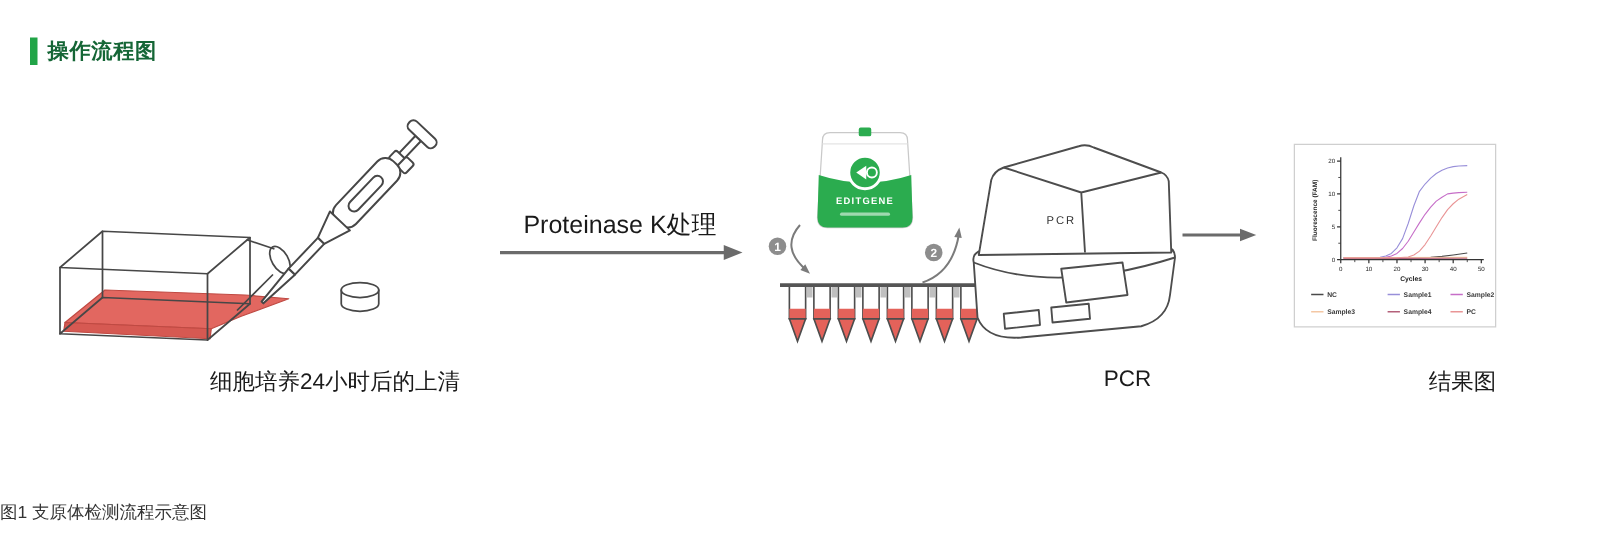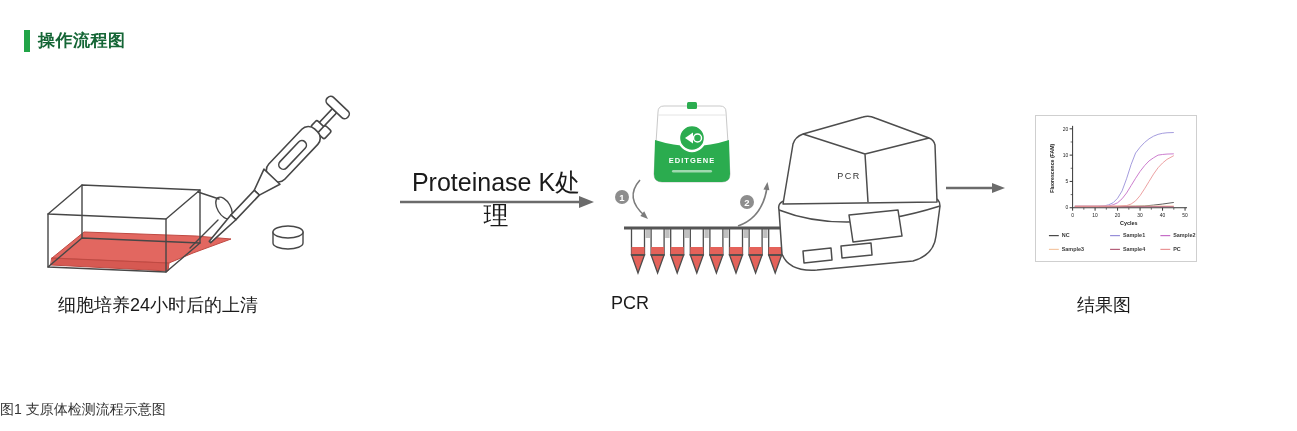--- a/index.html
+++ b/index.html
@@ -6,23 +6,23 @@
   html,body { background:#fff; }
   body { font-family:"Liberation Sans","DejaVu Sans",sans-serif; }
   .canvas { position:relative; width:1297px; height:431px; background:#fff; overflow:hidden; }
 
   .heading { position:absolute; left:24px; top:29px; display:flex; align-items:center; }
   .heading .bar { display:inline-block; width:6px; height:22px; background:#21A447; margin-right:8px; }
   .heading h1 { font-size:17px; font-weight:bold; color:#156636; letter-spacing:0.5px; }
 
   .abs { position:absolute; }
 
-  .step-label { position:absolute; top:293px; text-align:left; font-size:18px; color:#1b1b1b; }
+  .step-label { position:absolute; top:293px; text-align:right; font-size:18px; color:#1b1b1b; }
   .proteinase-label { position:absolute; left:400px; top:166px; width:192px; text-align:center;
-                      font-size:25px; color:#1a1a1a; }
+                      font-size:20px; color:#1a1a1a; }
 
   .chart-box { position:absolute; left:1035px; top:115px; width:162px; height:147px;
                background:#fff; border:1px solid #cfcfcf; }
   .caption { position:absolute; left:0; top:401px; width:1250px; text-align:left;
              font-size:14px; color:#333; }
   svg text { font-family:"Liberation Sans","DejaVu Sans",sans-serif; }
 </style>
 </head>
 <body>
 
@@ -220,16 +220,16 @@
         <line x1="252" y1="242.5" x2="272" y2="242.5" stroke="#c66ec8" stroke-width="2.5"></line>
         <text x="278" y="246" font-size="11" font-weight="600" fill="#3a3a3a">Sample2</text>
         <line x1="26" y1="270.5" x2="46" y2="270.5" stroke="#f4c7a4" stroke-width="2.5"></line>
         <text x="52" y="274" font-size="11" font-weight="600" fill="#3a3a3a">Sample3</text>
         <line x1="150" y1="270.5" x2="170" y2="270.5" stroke="#b4607a" stroke-width="2.5"></line>
         <text x="176" y="274" font-size="11" font-weight="600" fill="#3a3a3a">Sample4</text>
         <line x1="252" y1="270.5" x2="272" y2="270.5" stroke="#e99596" stroke-width="2.5"></line>
         <text x="278" y="274" font-size="11" font-weight="600" fill="#3a3a3a">PC</text>
       </svg>
   </div>
-  <div class="step-label" style="left:1077px;width:162px">结果图</div>
+  <div class="step-label" style="left:1035px;width:162px">结果图</div>
 
   <div class="caption">图1 支原体检测流程示意图</div>
 </div>
 
 </body></html>

